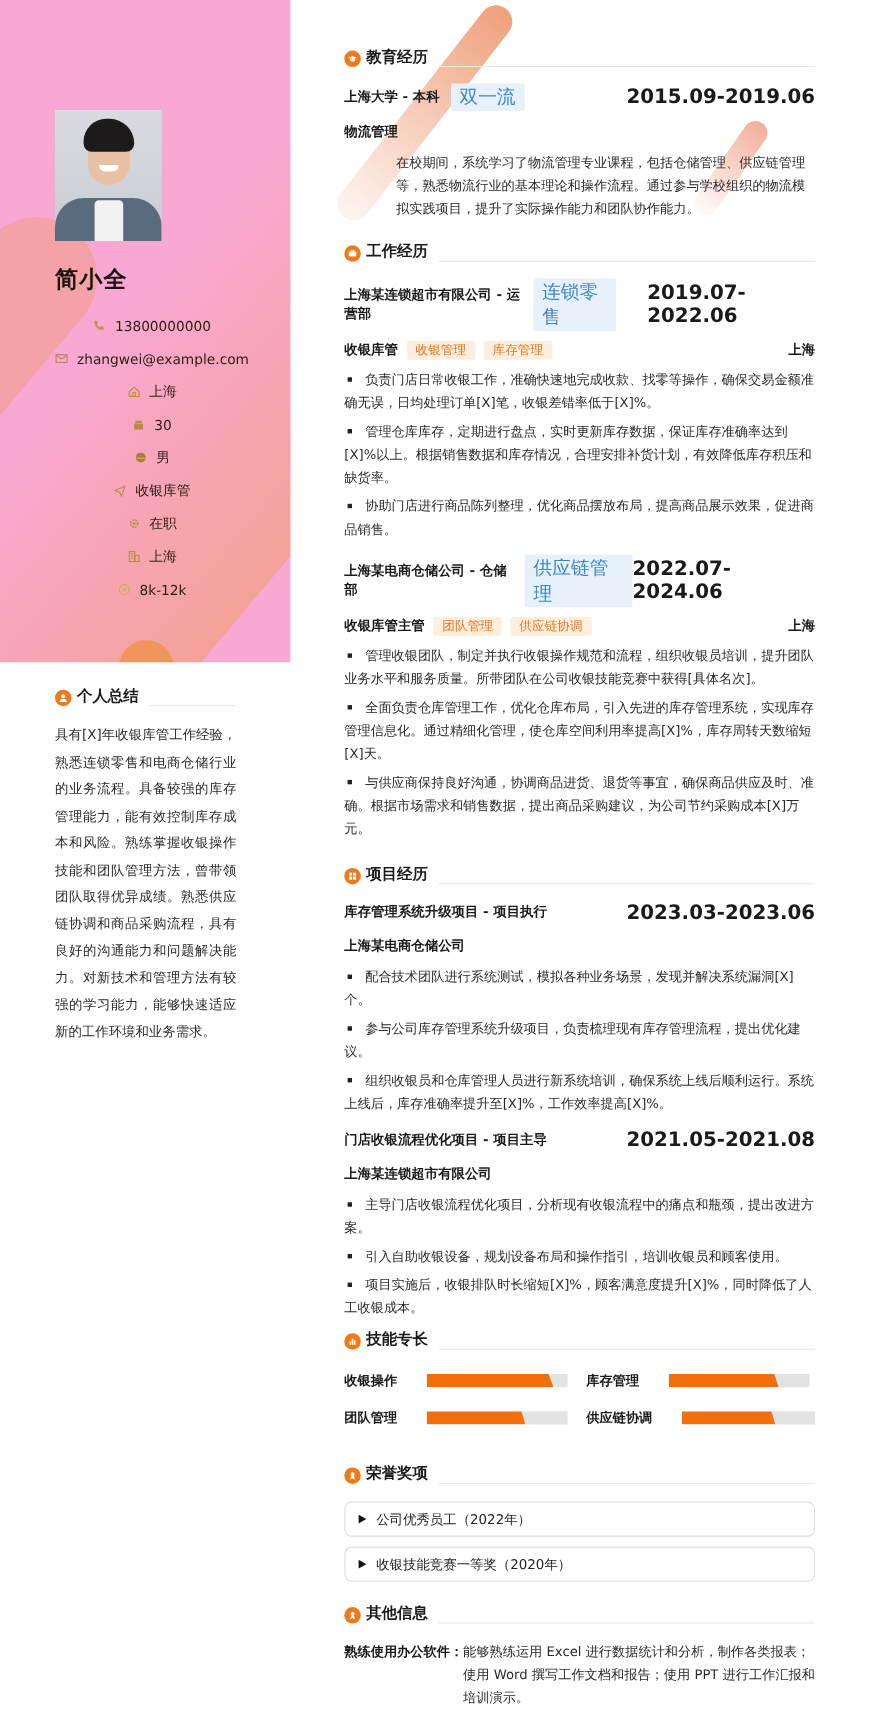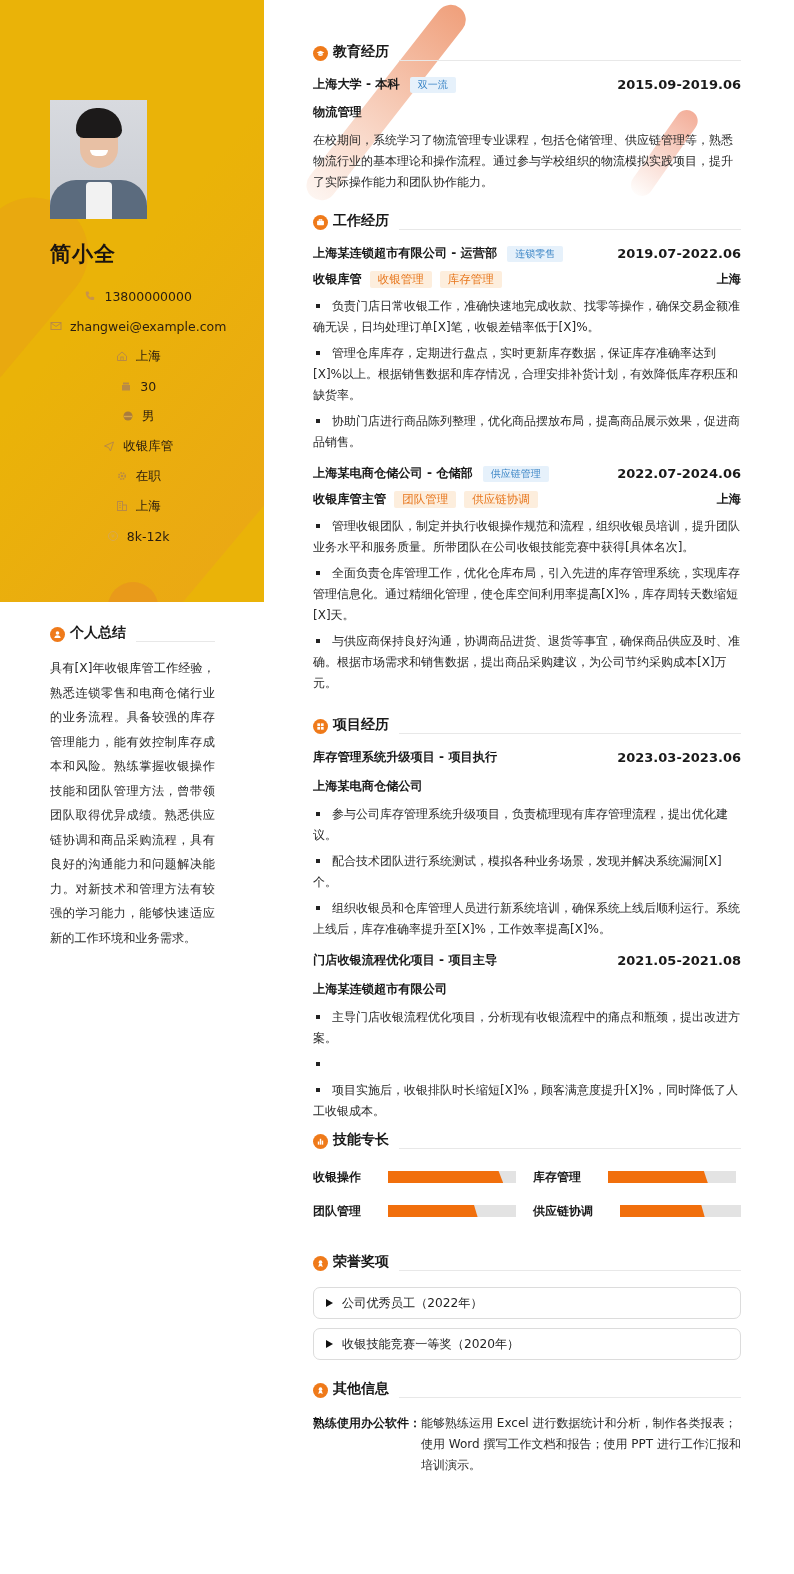--- a/index.html
+++ b/index.html
@@ -2,21 +2,21 @@
 <html><head>
 <meta charset="utf-8">
 <style>
   * { box-sizing: border-box; margin: 0; padding: 0; }
   html, body { width: 794px; height: 1574px; overflow: hidden; background: #fff; }
   body { font-family: "DejaVu Sans", "Liberation Sans", sans-serif; color: #222; position: relative; }
 
   
   .sidebar-top {
     position: absolute; left: 0; top: 0; width: 264px; height: 602px;
-    background: #eab308; overflow: hidden;
+    background: #f9a8d4; overflow: hidden;
   }
   .sidebar-top .deco1 {
     position: absolute; left: 120px; top: -60px; width: 260px; height: 760px;
     background: linear-gradient(90deg, rgba(236,150,40,0.0), rgba(236,150,40,0.35));
     transform: rotate(40deg); transform-origin: center;
   }
   .sidebar-top .deco2 {
     position: absolute; left: -70px; top: 180px; width: 110px; height: 260px;
     background: rgba(230,140,35,0.25); border-radius: 55px; transform: rotate(40deg);
   }
@@ -65,23 +65,23 @@
   }
   .stroke2 {
     position: absolute; left: 682px; top: 112px; width: 22px; height: 100px;
     background: linear-gradient(180deg, rgba(238,140,110,0.7), rgba(248,200,170,0.05));
     border-radius: 11px; transform: rotate(35deg); transform-origin: top center;
   }
   .section { position: relative; }
   .row { display: flex; align-items: center; justify-content: space-between; }
   .row-left { display: flex; align-items: center; }
   .title-b { font-size: 12.2px; font-weight: bold; color: #1a1a1a; }
-  .date { font-size: 13px; font-weight: bold; color: #1a1a1a; }
+  .date { font-size: 18px; font-weight: bold; color: #1a1a1a; }
   .tag-blue {
-    font-size: 10px; color: #3d86c6; background: #e6f1fb; padding: 1px 8px; margin-left: 10px; border-radius: 2px;
+    font-size: 17px; color: #3d86c6; background: #e6f1fb; padding: 1px 8px; margin-left: 10px; border-radius: 2px;
   }
   .tag-orange {
     font-size: 11.5px; color: #e7761c; background: #fdeedd; padding: 1px 8px; margin-left: 8px; border-radius: 2px;
   }
   .para { font-size: 12px; line-height: 21px; color: #2a2a2a; }
   .bullets { list-style: none; }
   .bullets li { font-size: 12px; line-height: 21px; color: #2a2a2a; margin-bottom: 5px; }
   .bullets li .dot { display: inline-block; width: 4px; height: 4px; background: #222; margin: 0 12px 2px 3px; vertical-align: middle; }
 
   
@@ -238,21 +238,21 @@
       <span class="sec-line"></span>
     </div>
     <div class="row" style="margin-top:15px;">
       <div class="row-left">
         <span class="title-b">上海大学 - 本科</span>
         <span class="tag-blue">双一流</span>
       </div>
       <span class="date">2015.09-2019.06</span>
     </div>
     <div class="title-b" style="margin-top:11px;">物流管理</div>
-    <div class="para" style="margin-top:9px;">在校期间，系统学习了物流管理专业课程，包括仓储管理、供应链管理等，熟悉物流行业的基本理论和操作流程。通过参与学校组织的物流模拟实践项目，提升了实际操作能力和团队协作能力。</div>
+    <div class="para" style="margin-top:9px;margin-left:47px;">在校期间，系统学习了物流管理专业课程，包括仓储管理、供应链管理等，熟悉物流行业的基本理论和操作流程。通过参与学校组织的物流模拟实践项目，提升了实际操作能力和团队协作能力。</div>
   </div>
 
   <div class="section" style="margin-top:15px;">
     <div class="sec-head">
       <span class="sec-icon">
           <svg viewBox="0 0 10 10">
             <rect x="1.2" y="3" width="7.6" height="5" rx="0.8" fill="#fff"></rect>
             <rect x="3.5" y="1.7" width="3" height="1.5" fill="none" stroke="#fff" stroke-width="0.8"></rect>
           </svg>
         </span>
@@ -316,33 +316,33 @@
       <span class="sec-title">项目经历</span>
       <span class="sec-line"></span>
     </div>
 
     <div class="row" style="margin-top:15px;">
       <span class="title-b">库存管理系统升级项目 - 项目执行</span>
       <span class="date">2023.03-2023.06</span>
     </div>
     <div class="title-b" style="margin-top:12px;">上海某电商仓储公司</div>
     <ul class="bullets" style="margin-top:9px;">
+      <li><span class="dot"></span><span>配合技术团队进行系统测试，模拟各种业务场景，发现并解决系统漏洞[X]个。</span></li>
       <li><span class="dot"></span><span>参与公司库存管理系统升级项目，负责梳理现有库存管理流程，提出优化建议。</span></li>
-      <li><span class="dot"></span><span>配合技术团队进行系统测试，模拟各种业务场景，发现并解决系统漏洞[X]个。</span></li>
       <li><span class="dot"></span><span>组织收银员和仓库管理人员进行新系统培训，确保系统上线后顺利运行。系统上线后，库存准确率提升至[X]%，工作效率提高[X]%。</span></li>
     </ul>
 
     <div class="row" style="margin-top:12px;">
       <span class="title-b">门店收银流程优化项目 - 项目主导</span>
       <span class="date">2021.05-2021.08</span>
     </div>
     <div class="title-b" style="margin-top:12px;">上海某连锁超市有限公司</div>
     <ul class="bullets" style="margin-top:9px;">
       <li><span class="dot"></span><span>主导门店收银流程优化项目，分析现有收银流程中的痛点和瓶颈，提出改进方案。</span></li>
-      <li><span class="dot"></span></li>
+      <li><span class="dot"></span><span>引入自助收银设备，规划设备布局和操作指引，培训收银员和顾客使用。</span></li>
       <li><span class="dot"></span><span>项目实施后，收银排队时长缩短[X]%，顾客满意度提升[X]%，同时降低了人工收银成本。</span></li>
     </ul>
   </div>
 
   <div class="section" style="">
     <div class="sec-head">
       <span class="sec-icon">
           <svg viewBox="0 0 10 10">
             <rect x="2" y="5" width="1.6" height="3.5" fill="#fff"></rect>
             <rect x="4.2" y="2" width="1.6" height="6.5" fill="#fff"></rect>

